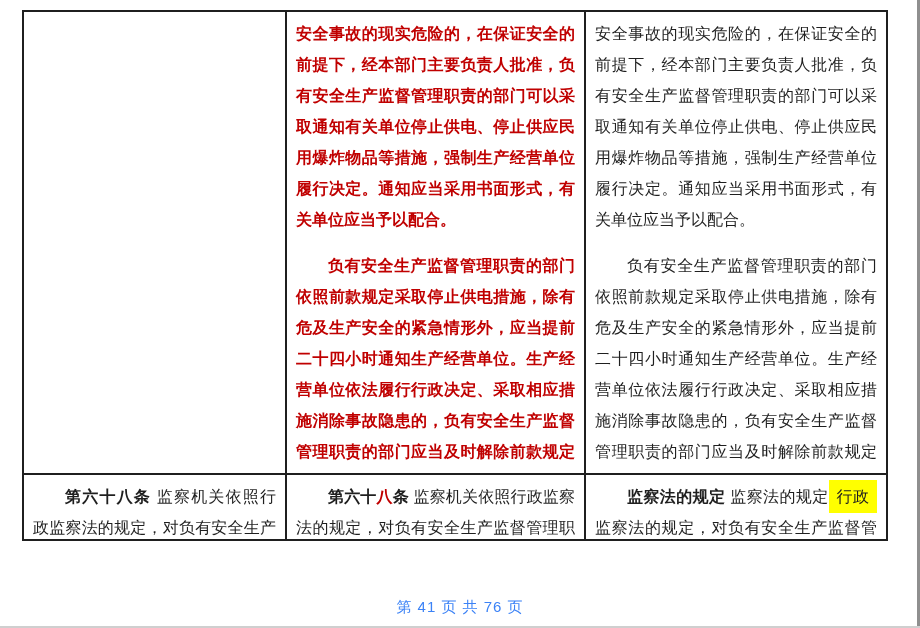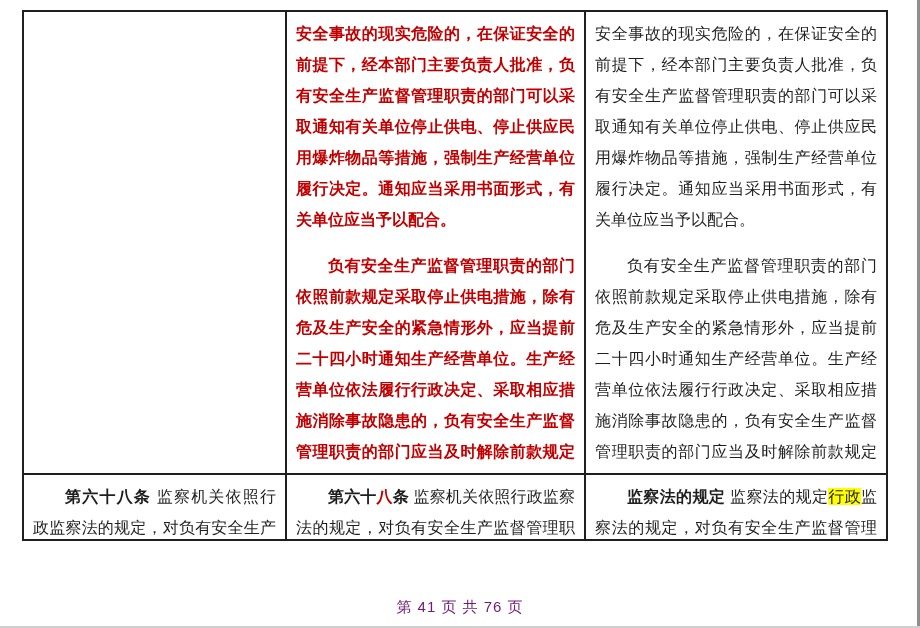--- a/index.html
+++ b/index.html
@@ -43,25 +43,25 @@
   }
   .col1 { width: 263px; border-right: 2px solid #1f1f1f; }
   .col2 { width: 299px; border-right: 2px solid #1f1f1f; }
   .col3 { flex: 1; }
   .cell.red { color: #c00000; font-weight: 700; }
   .para { margin: 0; }
   .para + .para { margin-top: 15px; }
   .para.indent { text-indent: 2em; }
   .head { font-weight: 700; }
   .red-char { color: #c00000; }
-  mark.hl { background: #ffff00; color: inherit; padding: 0; }
+  mark.hl { background: #ffff00; color: inherit; padding: 8px; }
   .footer {
     position: absolute; left: 0; top: 598px;
     width: 100%; text-align: center;
-    font-size: 15px; color: #701a75;
+    font-size: 15px; color: #3b82f6;
     letter-spacing: 1px;
   }
 </style>
 </head>
 <body>
 
 <div class="page">
 
   <div class="doc-table">
 

